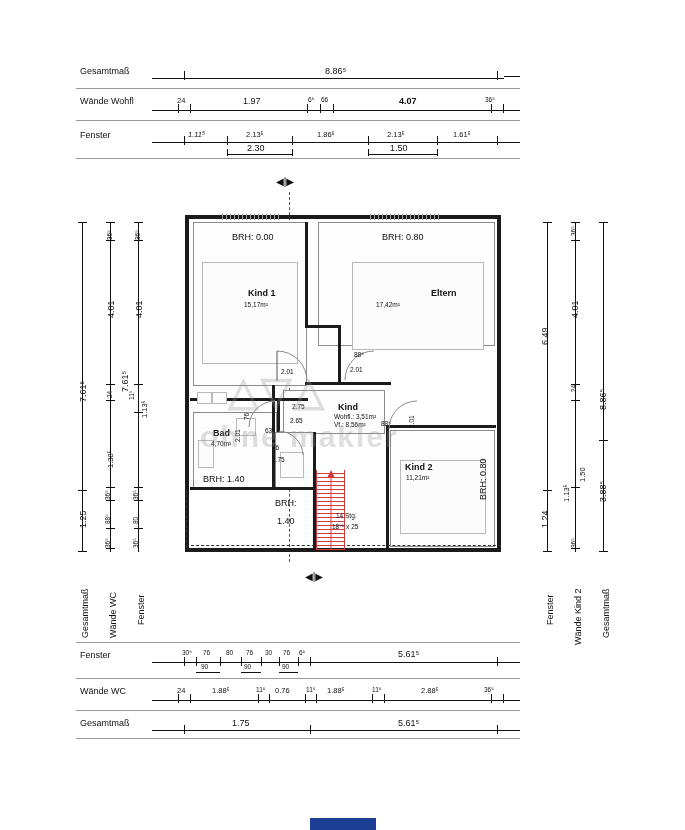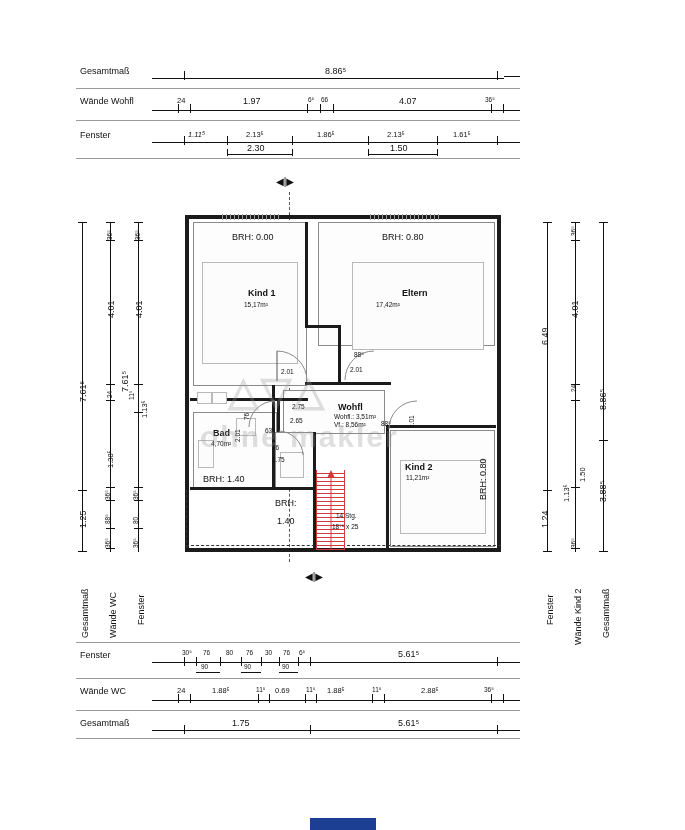--- a/index.html
+++ b/index.html
@@ -49,21 +49,21 @@
   <div class="tick" style="left:190px;top:104px;"></div>
   <div class="tick" style="left:307px;top:104px;"></div>
   <div class="tick" style="left:320px;top:104px;"></div>
   <div class="tick" style="left:333px;top:104px;"></div>
   <div class="tick" style="left:491px;top:104px;"></div>
   <div class="tick" style="left:503px;top:104px;"></div>
   <div class="abs lbl sm" style="left:177px;top:96px;">24</div>
   <div class="abs lbl" style="left:243px;top:96px;">1.97</div>
   <div class="abs lbl xs" style="left:308px;top:96px;">6⁵</div>
   <div class="abs lbl xs" style="left:321px;top:96px;">66</div>
-  <div class="abs lbl" style="left:399px;top:96px;">4.07</div>
+  <div class="abs lbl" style="left:399px;top:96px;font-weight:bold;">4.07</div>
   <div class="abs lbl xs" style="left:485px;top:96px;">36⁵</div>
   <div class="hline" style="left:76px;top:120px;width:444px;background:#999;"></div>
 
   <div class="abs lbl" style="left:80px;top:130px;">Fenster</div>
   <div class="hline" style="left:152px;top:142px;width:368px;"></div>
   <div class="tick" style="left:184px;top:136px;"></div>
   <div class="tick" style="left:227px;top:136px;"></div>
   <div class="tick" style="left:292px;top:136px;"></div>
   <div class="tick" style="left:368px;top:136px;"></div>
   <div class="tick" style="left:437px;top:136px;"></div>
@@ -151,30 +151,30 @@
   <svg class="abs" style="left:316px;top:468px;width:30px;height:84px;">
     <line x1="15" y1="82" x2="15" y2="6" stroke="#d23b3b" stroke-width="1"></line>
     <polygon points="15,2 11,10 19,10" fill="#d23b3b"></polygon>
   </svg>
   <div class="abs lbl xs" style="left:336px;top:512px;">14 Stg.</div>
   <div class="abs lbl xs" style="left:332px;top:523px;">18⁷⁵ x 25</div>
 
   <div class="abs lbl b" style="left:248px;top:288px;">Kind 1</div>
   <div class="abs lbl xs" style="left:244px;top:301px;">15,17m²</div>
 
-  <div class="abs lbl b" style="left:369px;top:288px;padding-left:33px;">Eltern</div>
+  <div class="abs lbl b" style="left:398px;top:288px;padding-left:33px;">Eltern</div>
   <div class="abs lbl xs" style="left:376px;top:301px;">17,42m²</div>
 
   <div class="abs lbl b" style="left:213px;top:428px;">Bad</div>
   <div class="abs lbl xs" style="left:211px;top:440px;">4,70m²</div>
 
   <div class="abs lbl b" style="left:405px;top:462px;">Kind 2</div>
   <div class="abs lbl xs" style="left:406px;top:474px;">11,21m²</div>
 
-  <div class="abs lbl b" style="left:338px;top:402px;">Wohfl</div>
+  <div class="abs lbl b" style="left:338px;top:402px;">Kind</div>
   <div class="abs lbl xs" style="left:334px;top:413px;white-space:pre;line-height:8px;">Wohfl.: 3,51m²
 Vf.: 8,56m²</div>
 
   <div class="abs lbl" style="left:232px;top:232px;">BRH: 0.00</div>
   <div class="abs lbl" style="left:382px;top:232px;">BRH: 0.80</div>
   <div class="abs lbl" style="left:203px;top:474px;">BRH: 1.40</div>
   <div class="abs lbl" style="left:275px;top:498px;">BRH:</div>
   <div class="abs lbl" style="left:277px;top:516px;">1.40</div>
   <div class="abs lbl vert" style="left:478px;top:500px;transform:rotate(-90deg);">BRH: 0.80</div>
 
@@ -309,21 +309,21 @@
   <div class="tick" style="left:269px;top:694px;"></div>
   <div class="tick" style="left:305px;top:694px;"></div>
   <div class="tick" style="left:316px;top:694px;"></div>
   <div class="tick" style="left:372px;top:694px;"></div>
   <div class="tick" style="left:384px;top:694px;"></div>
   <div class="tick" style="left:491px;top:694px;"></div>
   <div class="tick" style="left:503px;top:694px;"></div>
   <div class="abs lbl sm" style="left:177px;top:686px;">24</div>
   <div class="abs lbl sm" style="left:212px;top:686px;">1.88⁵</div>
   <div class="abs lbl xs" style="left:256px;top:686px;">11⁵</div>
-  <div class="abs lbl sm" style="left:275px;top:686px;">0.69</div>
+  <div class="abs lbl sm" style="left:275px;top:686px;">0.76</div>
   <div class="abs lbl xs" style="left:306px;top:686px;">11⁵</div>
   <div class="abs lbl sm" style="left:327px;top:686px;">1.88⁵</div>
   <div class="abs lbl xs" style="left:372px;top:686px;">11⁵</div>
   <div class="abs lbl sm" style="left:421px;top:686px;">2.88⁵</div>
   <div class="abs lbl xs" style="left:484px;top:686px;">36⁵</div>
 
   <div class="hline" style="left:76px;top:710px;width:444px;background:#999;"></div>
   <div class="abs lbl" style="left:80px;top:718px;">Gesamtmaß</div>
   <div class="hline" style="left:152px;top:730px;width:368px;"></div>
   <div class="tick" style="left:184px;top:725px;"></div>

